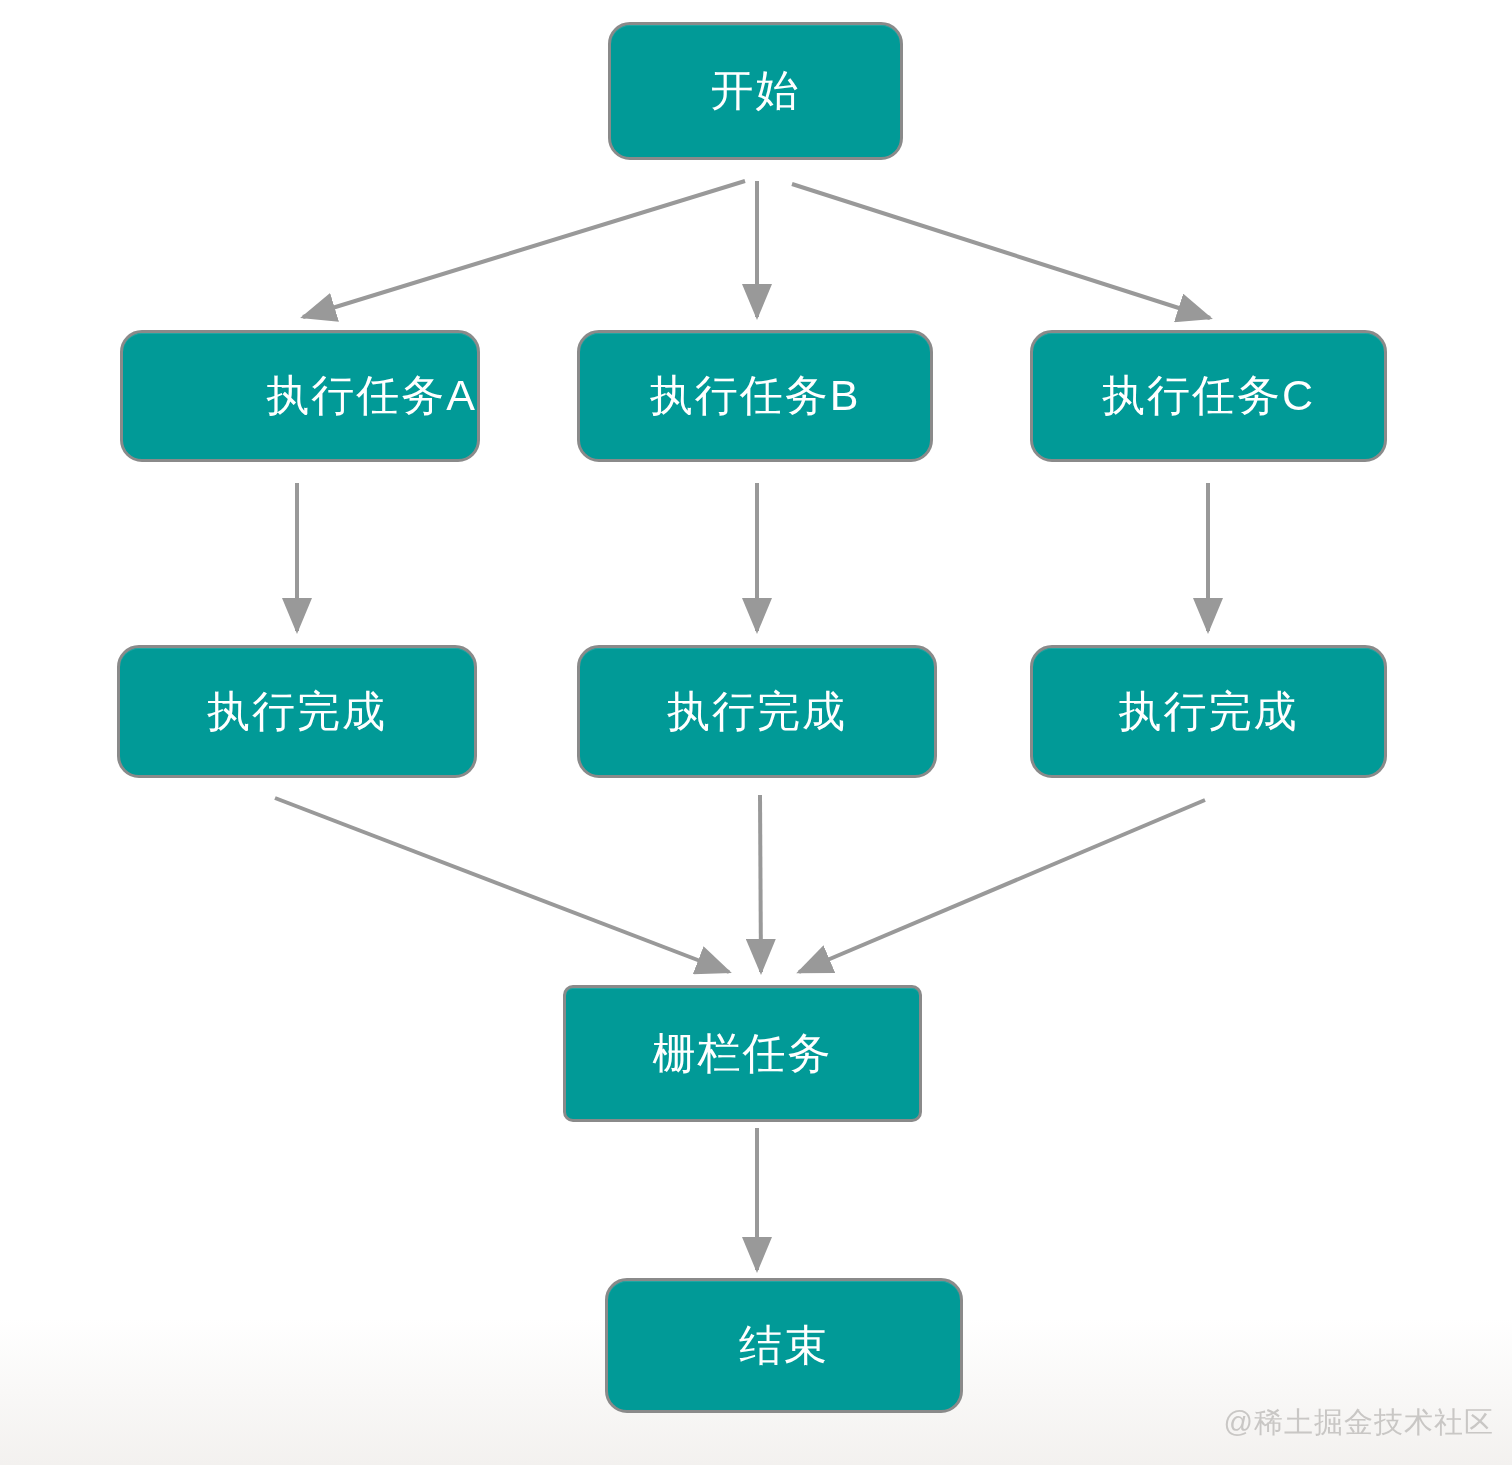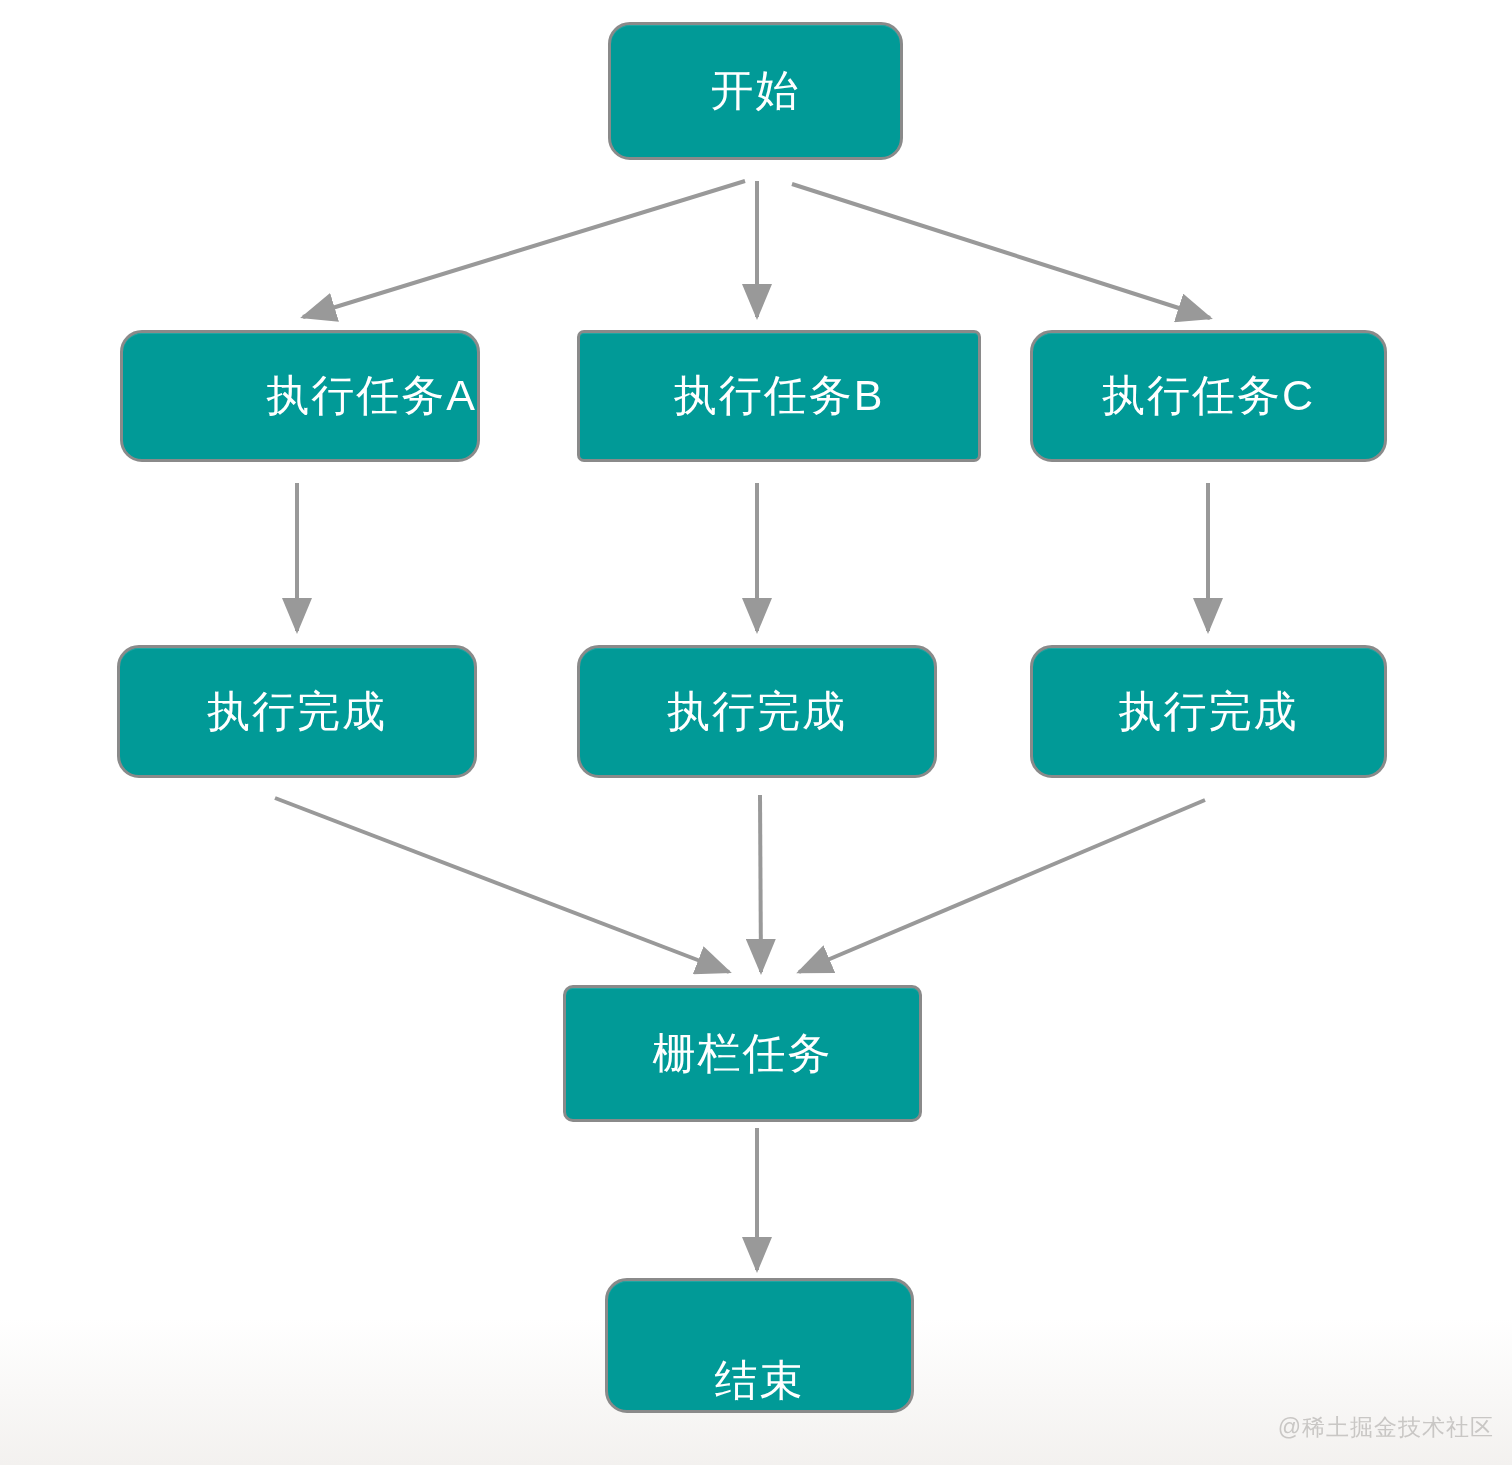--- a/index.html
+++ b/index.html
@@ -43,21 +43,21 @@
     color: var(--node-text);
     font-size: 43px;
     font-weight: normal;
     letter-spacing: 2px;
     box-shadow: inset 0 1px 0 rgba(255,255,255,0.12);
   }
   .watermark {
     position: absolute;
     right: 18px;
     bottom: 22px;
-    font-size: 23px;
+    font-size: 29px;
     color: var(--watermark-color);
     letter-spacing: 1px;
   }
 </style>
 </head>
 <body>
 
 <div class="canvas">
 
   <svg class="edge-layer" viewBox="0 0 1512 1465" xmlns="http://www.w3.org/2000/svg">
@@ -83,21 +83,21 @@
   </svg>
 
   <div class="node" style="left:608px; top:22px; width:295px; height:138px;">
     <span>开始</span>
   </div>
 
   <div class="node" style="left:120px; top:330px; width:360px; height:132px;justify-content:flex-end;">
     <span>执行任务A</span>
   </div>
 
-  <div class="node" style="left:577px; top:330px; width:404px; height:132px;border-radius:7px;">
+  <div class="node" style="left:577px; top:330px; width:356px; height:132px;">
     <span>执行任务B</span>
   </div>
 
   <div class="node" style="left:1030px; top:330px; width:357px; height:132px;">
     <span>执行任务C</span>
   </div>
 
   <div class="node" style="left:117px; top:645px; width:360px; height:133px;">
     <span>执行完成</span>
   </div>
@@ -107,19 +107,19 @@
   </div>
 
   <div class="node" style="left:1030px; top:645px; width:357px; height:133px;">
     <span>执行完成</span>
   </div>
 
   <div class="node" style="left:563px; top:985px; width:359px; height:137px;border-radius:10px;">
     <span>栅栏任务</span>
   </div>
 
-  <div class="node" style="left:605px; top:1278px; width:309px; height:135px;align-items:flex-end;">
+  <div class="node" style="left:605px; top:1278px; width:358px; height:135px;">
     <span>结束</span>
   </div>
 
   <div class="watermark">@稀土掘金技术社区</div>
 
 </div>
 
 </body></html>

